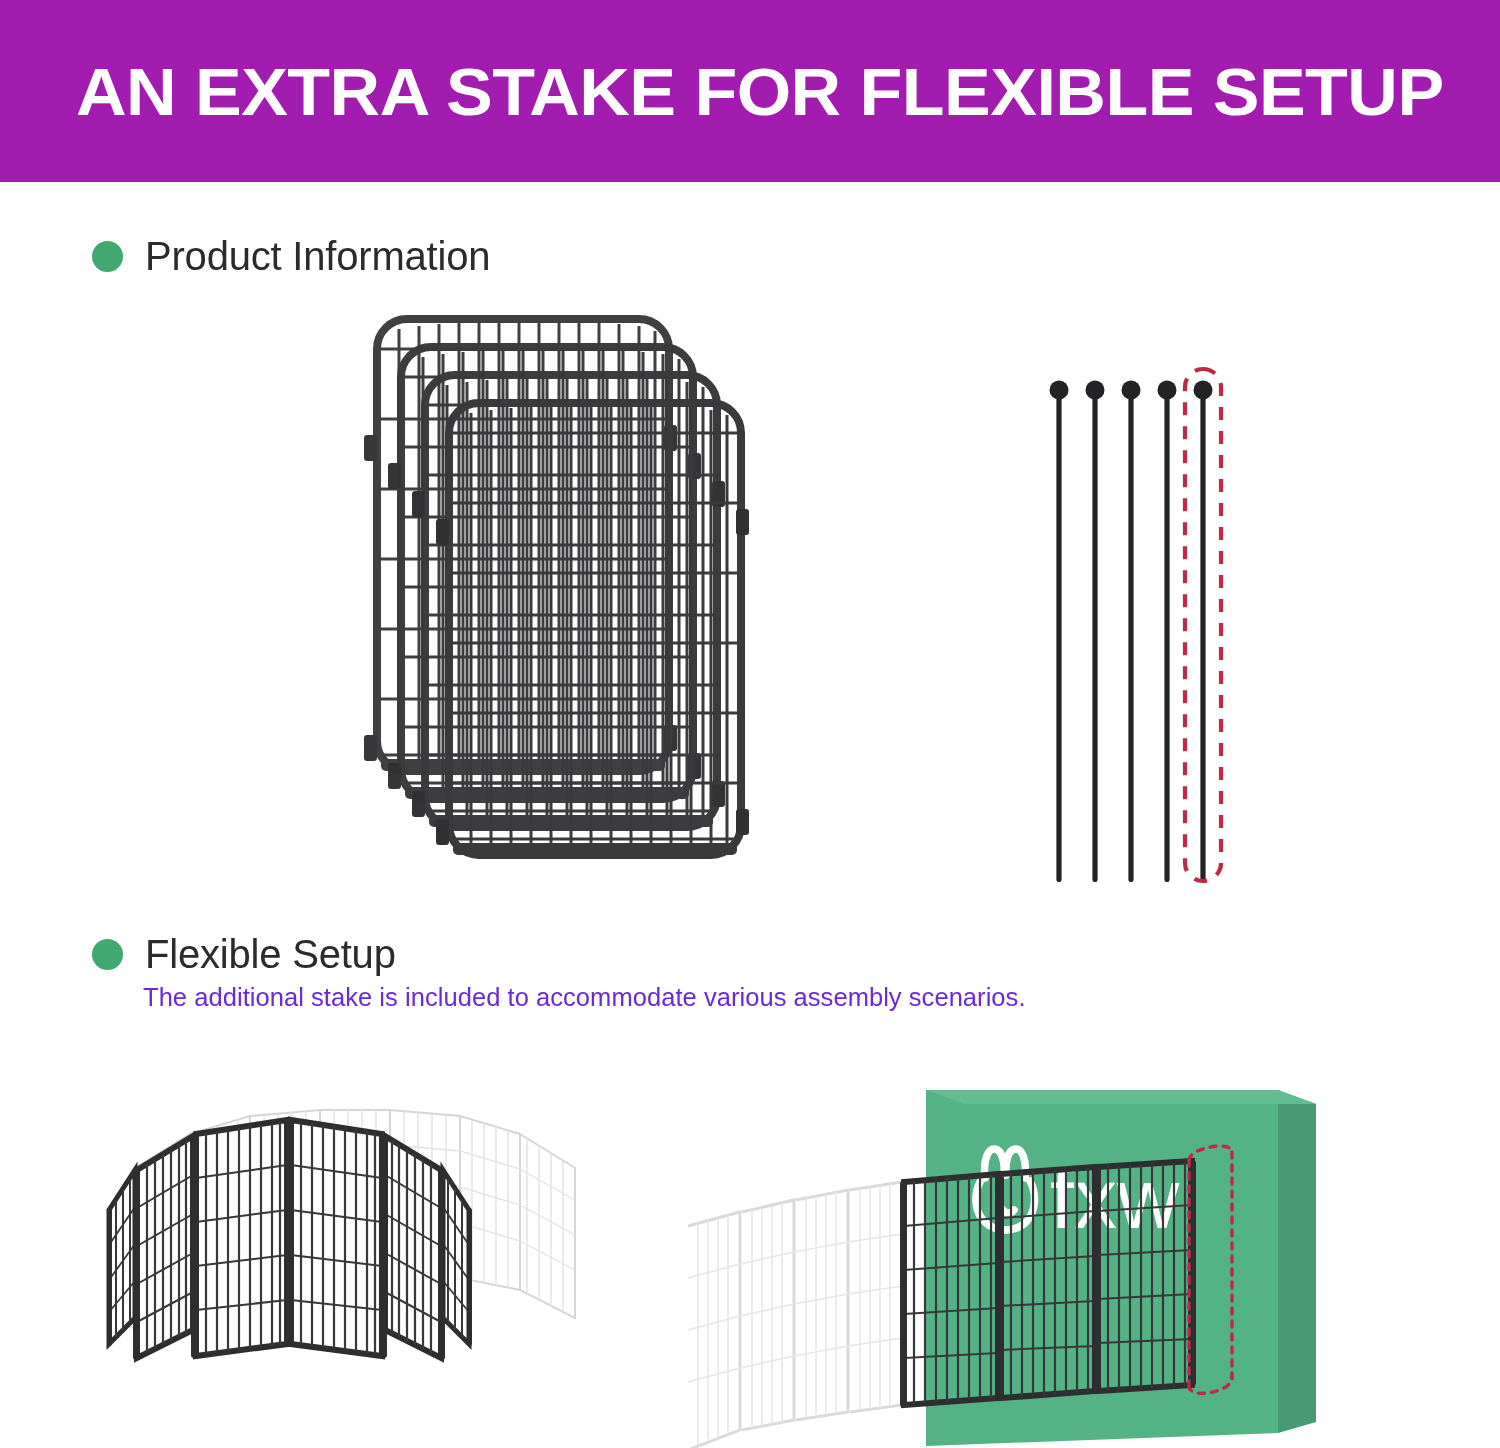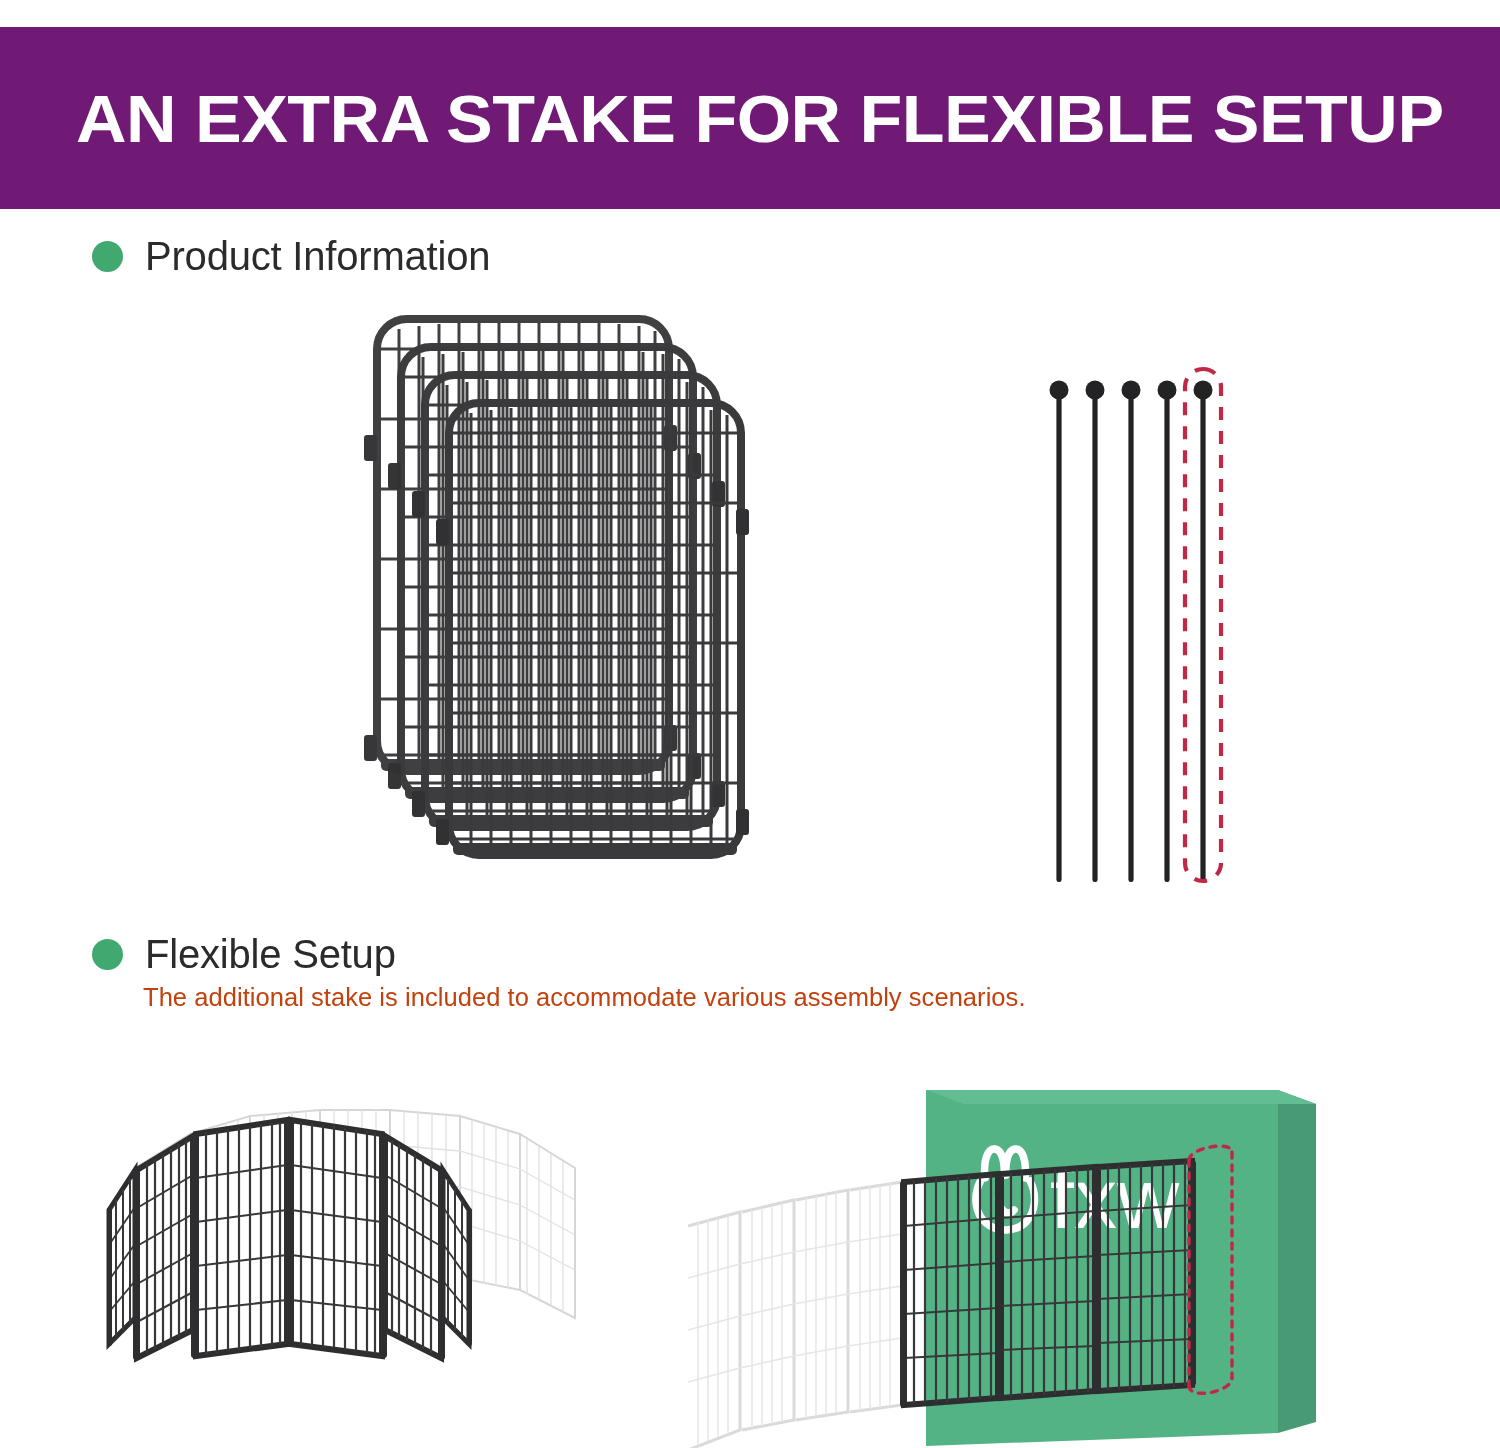--- a/index.html
+++ b/index.html
@@ -16,24 +16,23 @@
     -webkit-font-smoothing: antialiased;
   }
 
   
   .header-banner {
     position: absolute;
     left: 0;
     top: 0;
     width: 1500px;
     height: 182px;
-    background: #701a75;
+    background: #a21caf;
     display: flex;
     align-items: center;
-    margin-top: 27px;
   }
   .header-title {
     color: #ffffff;
     font-family: "Liberation Sans Narrow", "Liberation Sans", sans-serif;
     font-weight: 700;
     font-size: 67px;
     letter-spacing: -0.5px;
     margin-left: 76px;
     white-space: nowrap;
     transform: scaleX(1.045);
@@ -63,21 +62,21 @@
     white-space: nowrap;
   }
   #head-product { left: 92px; top: 234px; }
   #head-flexible { left: 92px; top: 932px; }
 
   .section-desc {
     position: absolute;
     left: 143px;
     top: 983px;
     font-size: 25.5px;
-    color: #c2410c;
+    color: #6d28d9;
     letter-spacing: 0.05px;
     white-space: nowrap;
   }
 
   
   .art { position: absolute; }
   #art-panels { left: 355px; top: 305px; }
   #art-stakes { left: 1020px; top: 360px; }
   #art-pen-left { left: 95px; top: 1090px; }
   #art-wall-right { left: 680px; top: 1078px; }

